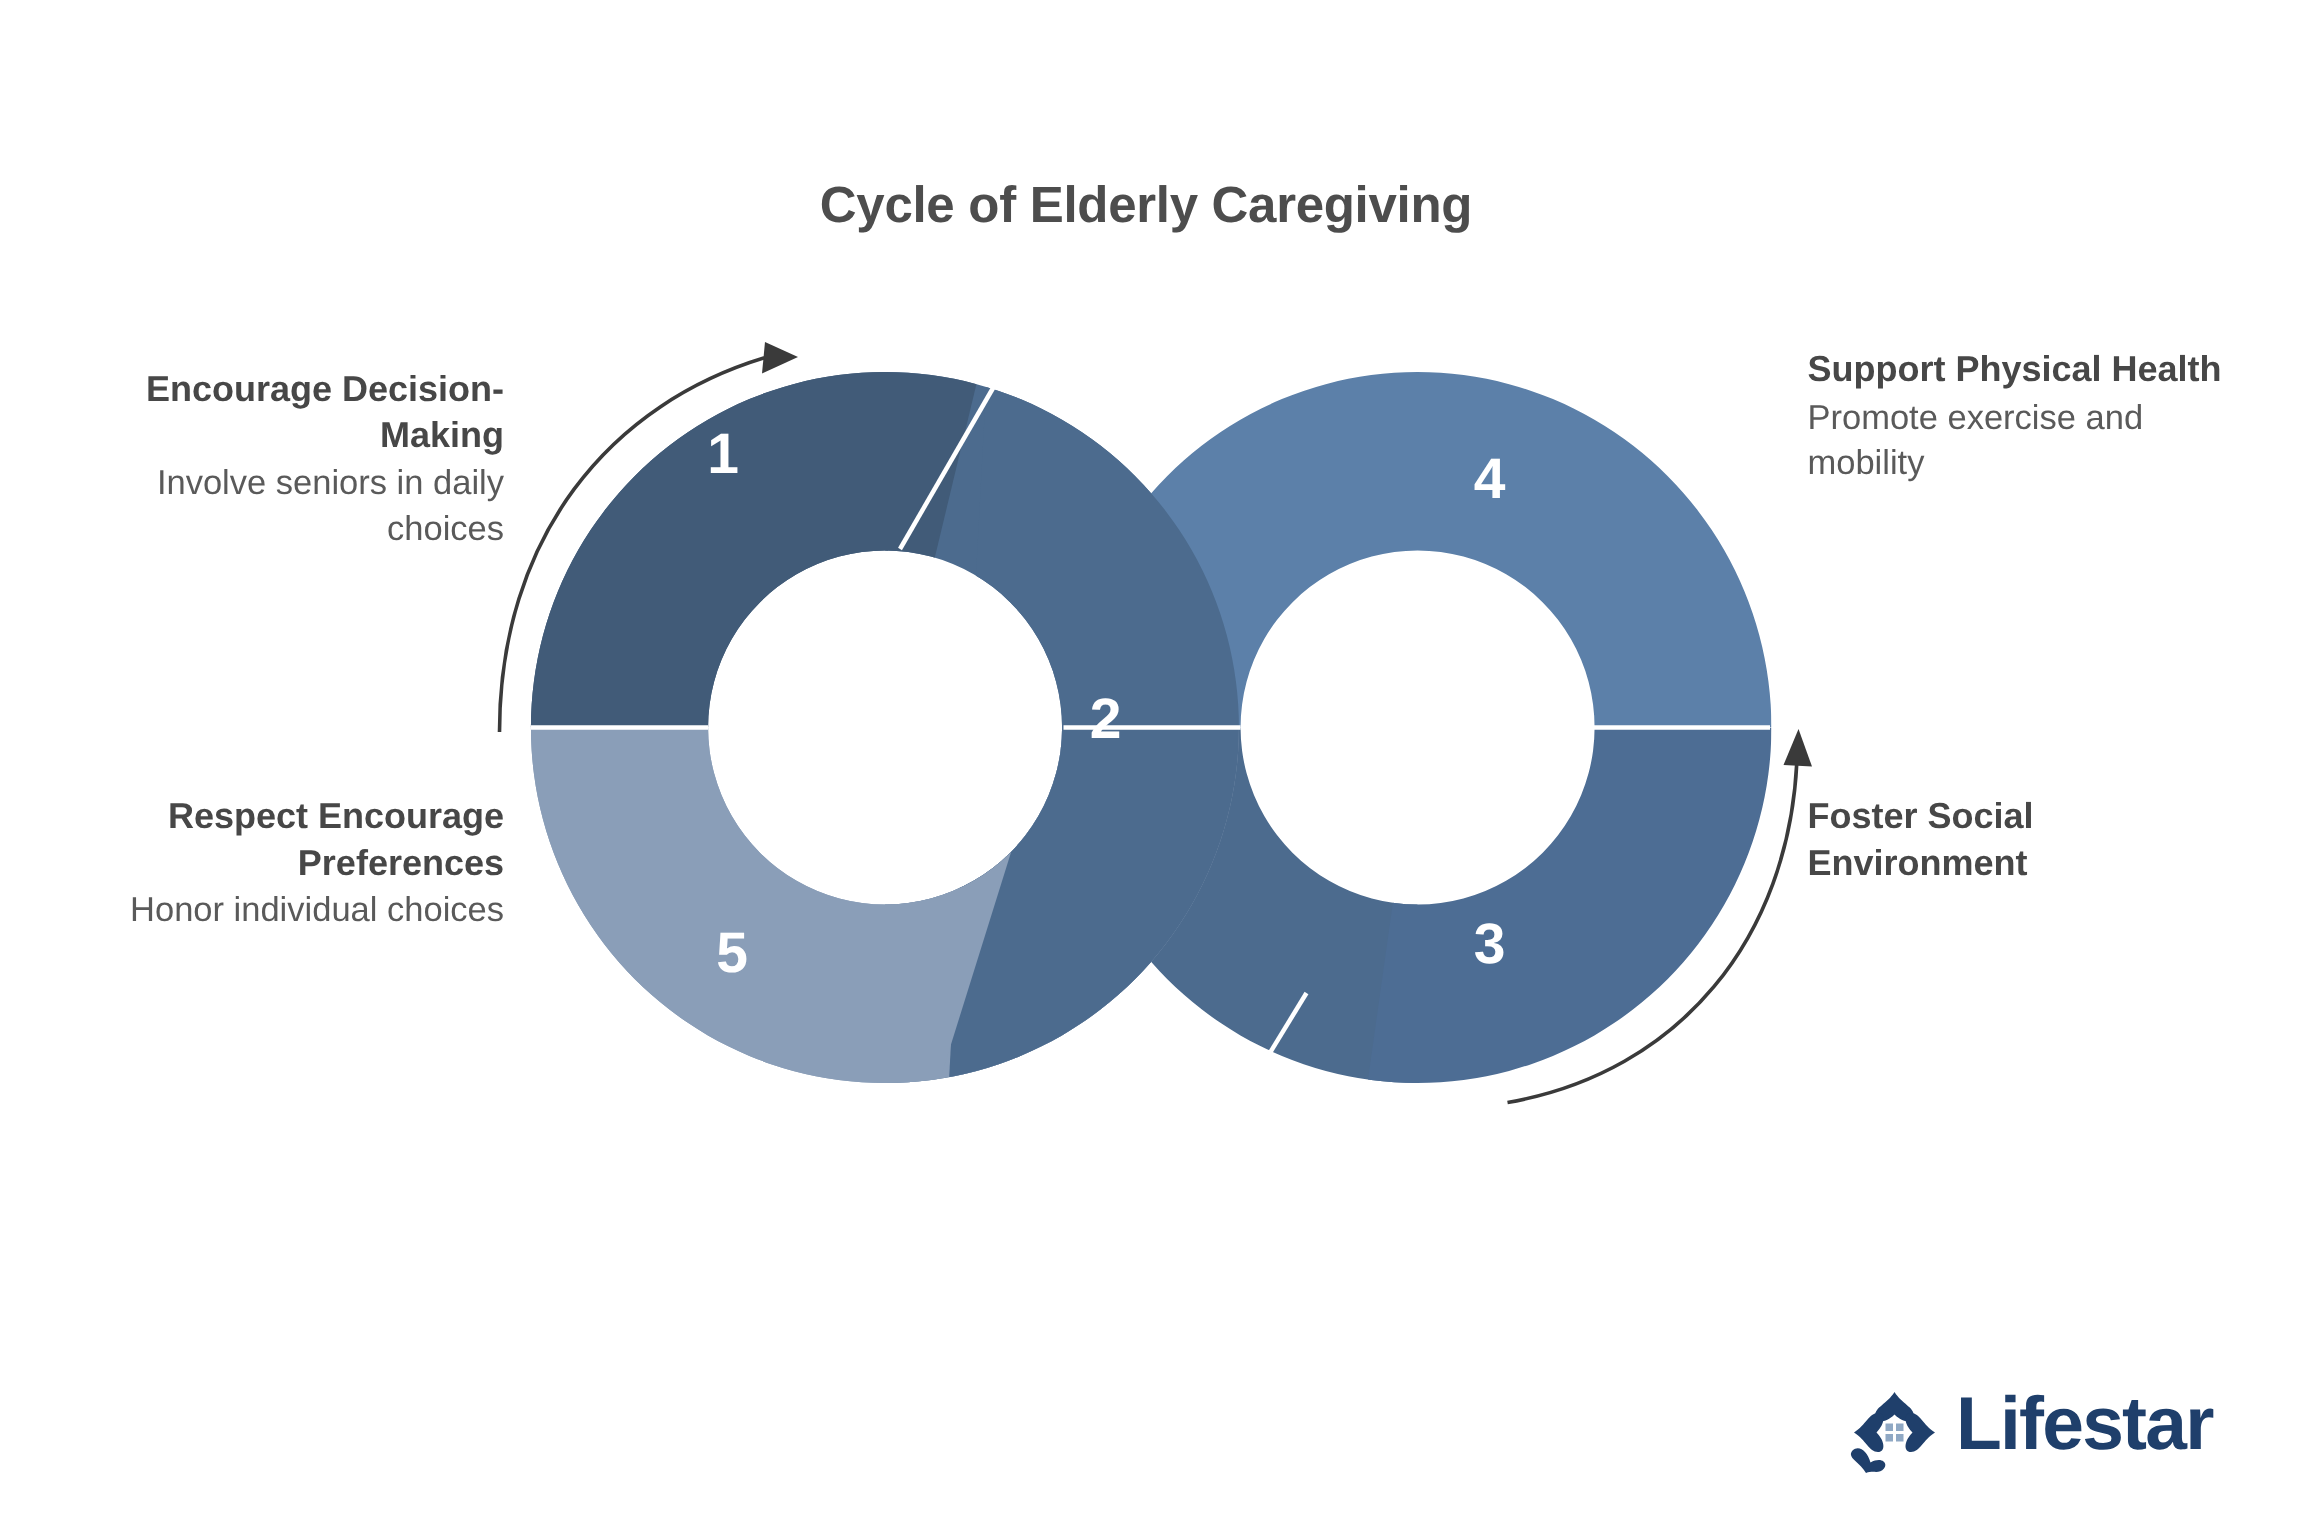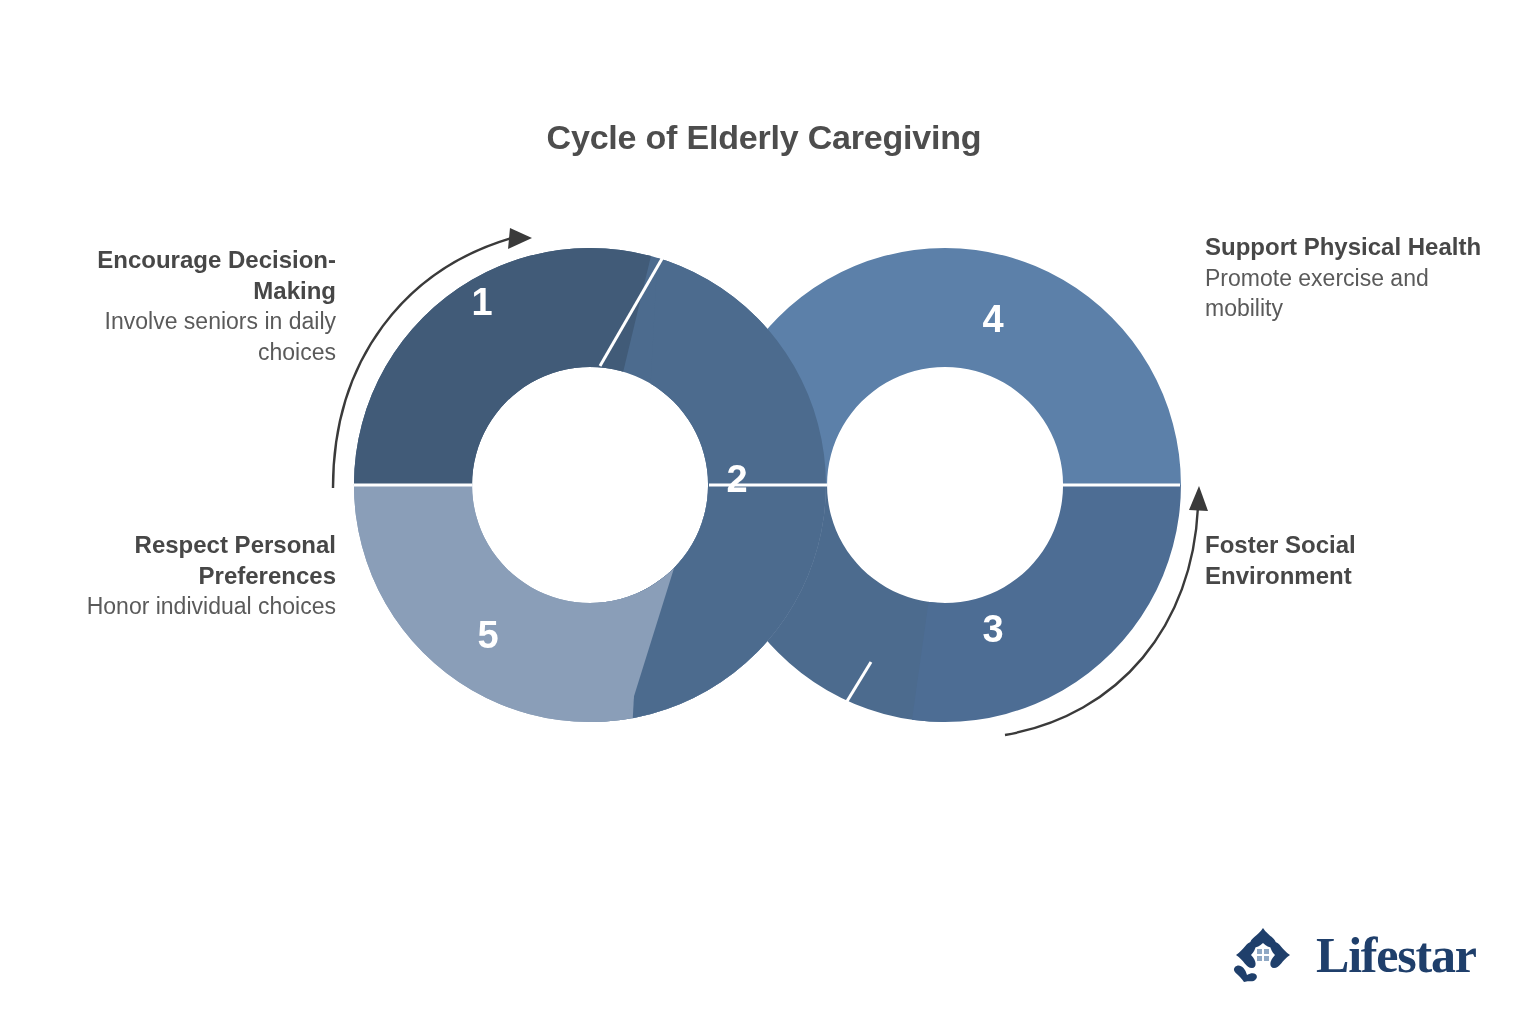--- a/index.html
+++ b/index.html
@@ -76,23 +76,22 @@
   .cl-4 { left: 1205px; top: 232px; width: 300px; }
   .cl-3 { left: 1205px; top: 530px; width: 300px; }
   .cl-2 { left: 596px;  top: 745px; width: 344px; }
 
   
   .logo {
     position: absolute;
     left: 1232px;
     top: 924px;
     display: flex;
-    align-items: center;
-    gap: 22px;
-    font-family: Liberation Serif, serif;
+    align-items: flex-start;
+    gap: 10px;
   }
   .logo-text {
     font-size: 50px;
     font-weight: bold;
     color: #1f3f6b;
     letter-spacing: -1.2px;
     line-height: 1;
   }
 </style>
 </head>
@@ -202,21 +201,21 @@
       <polygon points="889,300 899,276 908,301" fill="#3a3a3a"></polygon>
     </svg>
   </div>
 
   <div class="callout cl-1 align-right">
     <div class="c-title">Encourage Decision-Making</div>
     <div class="c-desc">Involve seniors in daily choices</div>
   </div>
 
   <div class="callout cl-5 align-right">
-    <div class="c-title">Respect Personal Preferences</div>
+    <div class="c-title">Respect Encourage Preferences</div>
     <div class="c-desc">Honor individual choices</div>
   </div>
 
   <div class="callout cl-4 align-left">
     <div class="c-title">Support Physical Health</div>
     <div class="c-desc">Promote exercise and mobility</div>
   </div>
 
   <div class="callout cl-3 align-left">
     <div class="c-title">Foster Social Environment</div>

